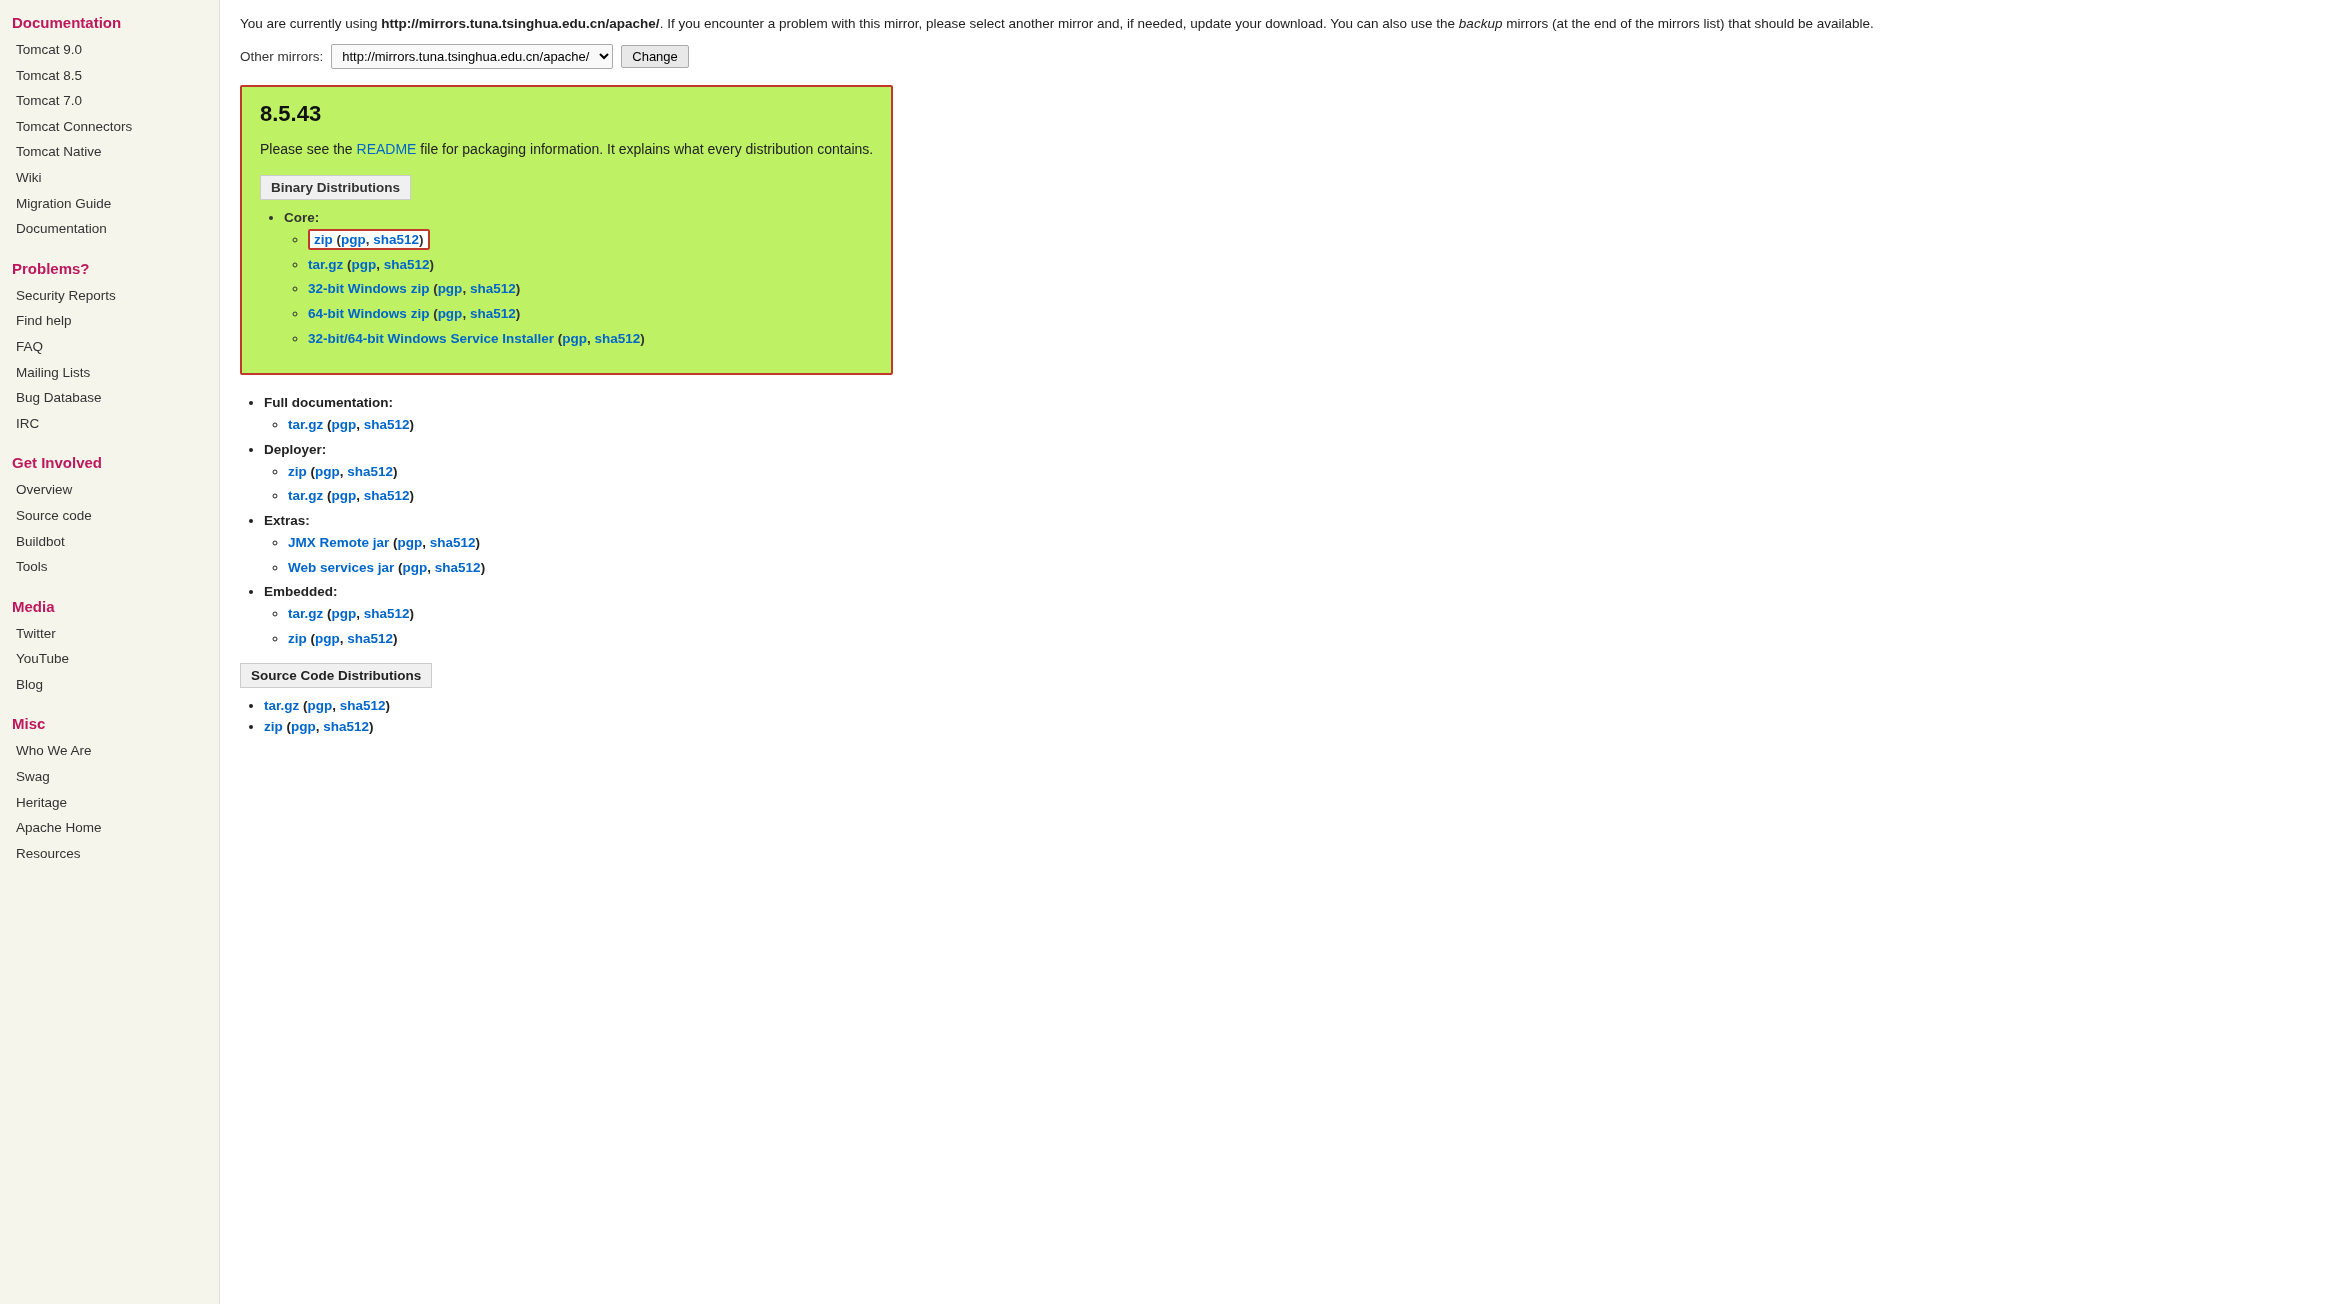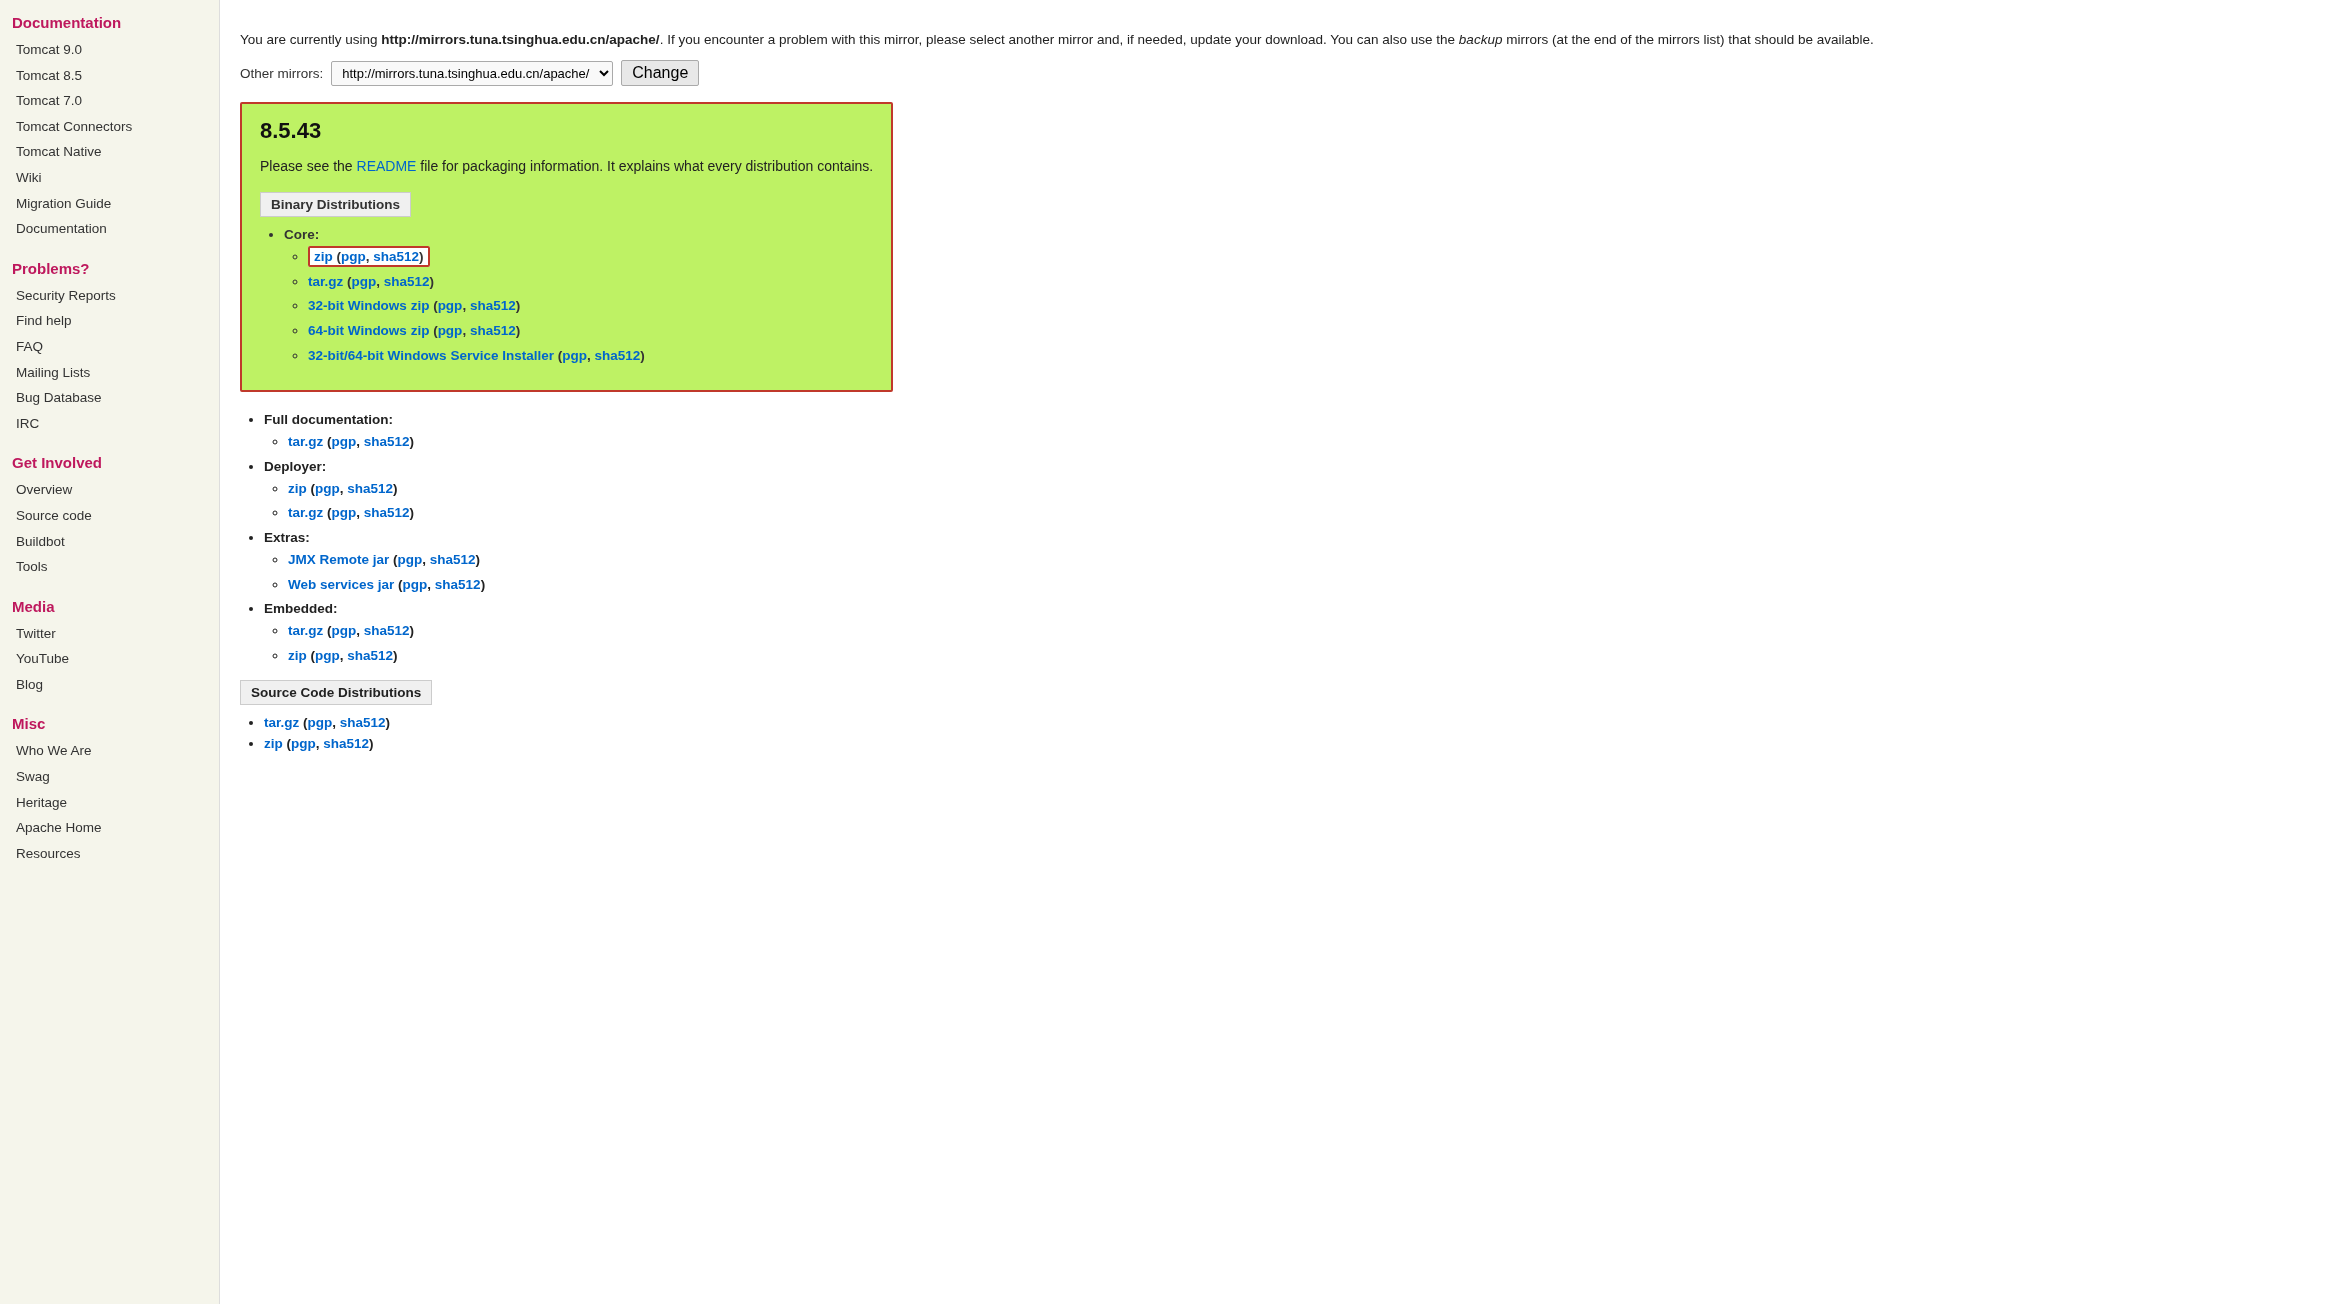--- a/index.html
+++ b/index.html
@@ -33,21 +33,21 @@
       color: #333;
       text-decoration: none;
       padding: 2px 0 2px 4px;
       font-size: 13.5px;
       line-height: 1.6;
       cursor: pointer;
     }
     
     #main {
       flex: 1;
-      padding: 30px 20px;
+      padding: 14px 20px;
       overflow-y: auto;
     }
     .mirror-notice {
       font-size: 13.5px;
       margin-bottom: 10px;
       color: #222;
       line-height: 1.5;
     }
     .mirror-notice b { font-weight: bold; }
     .mirror-notice i { font-style: italic; }
@@ -63,21 +63,21 @@
       background: #f9f9f9;
       padding: 3px 6px;
       font-size: 13px;
       border-radius: 2px;
       cursor: pointer;
     }
     .mirror-change-btn {
       border: 1px solid #aaa;
       background: #e8e8e8;
       padding: 3px 10px;
-      font-size: 16px;
+      font-size: 13px;
       border-radius: 2px;
       cursor: pointer;
     }
     
     .version-box {
       border: 2px solid #c0392b;
       border-radius: 2px;
       padding: 14px 18px 18px 18px;
       display: inline-block;
       min-width: 420px;

